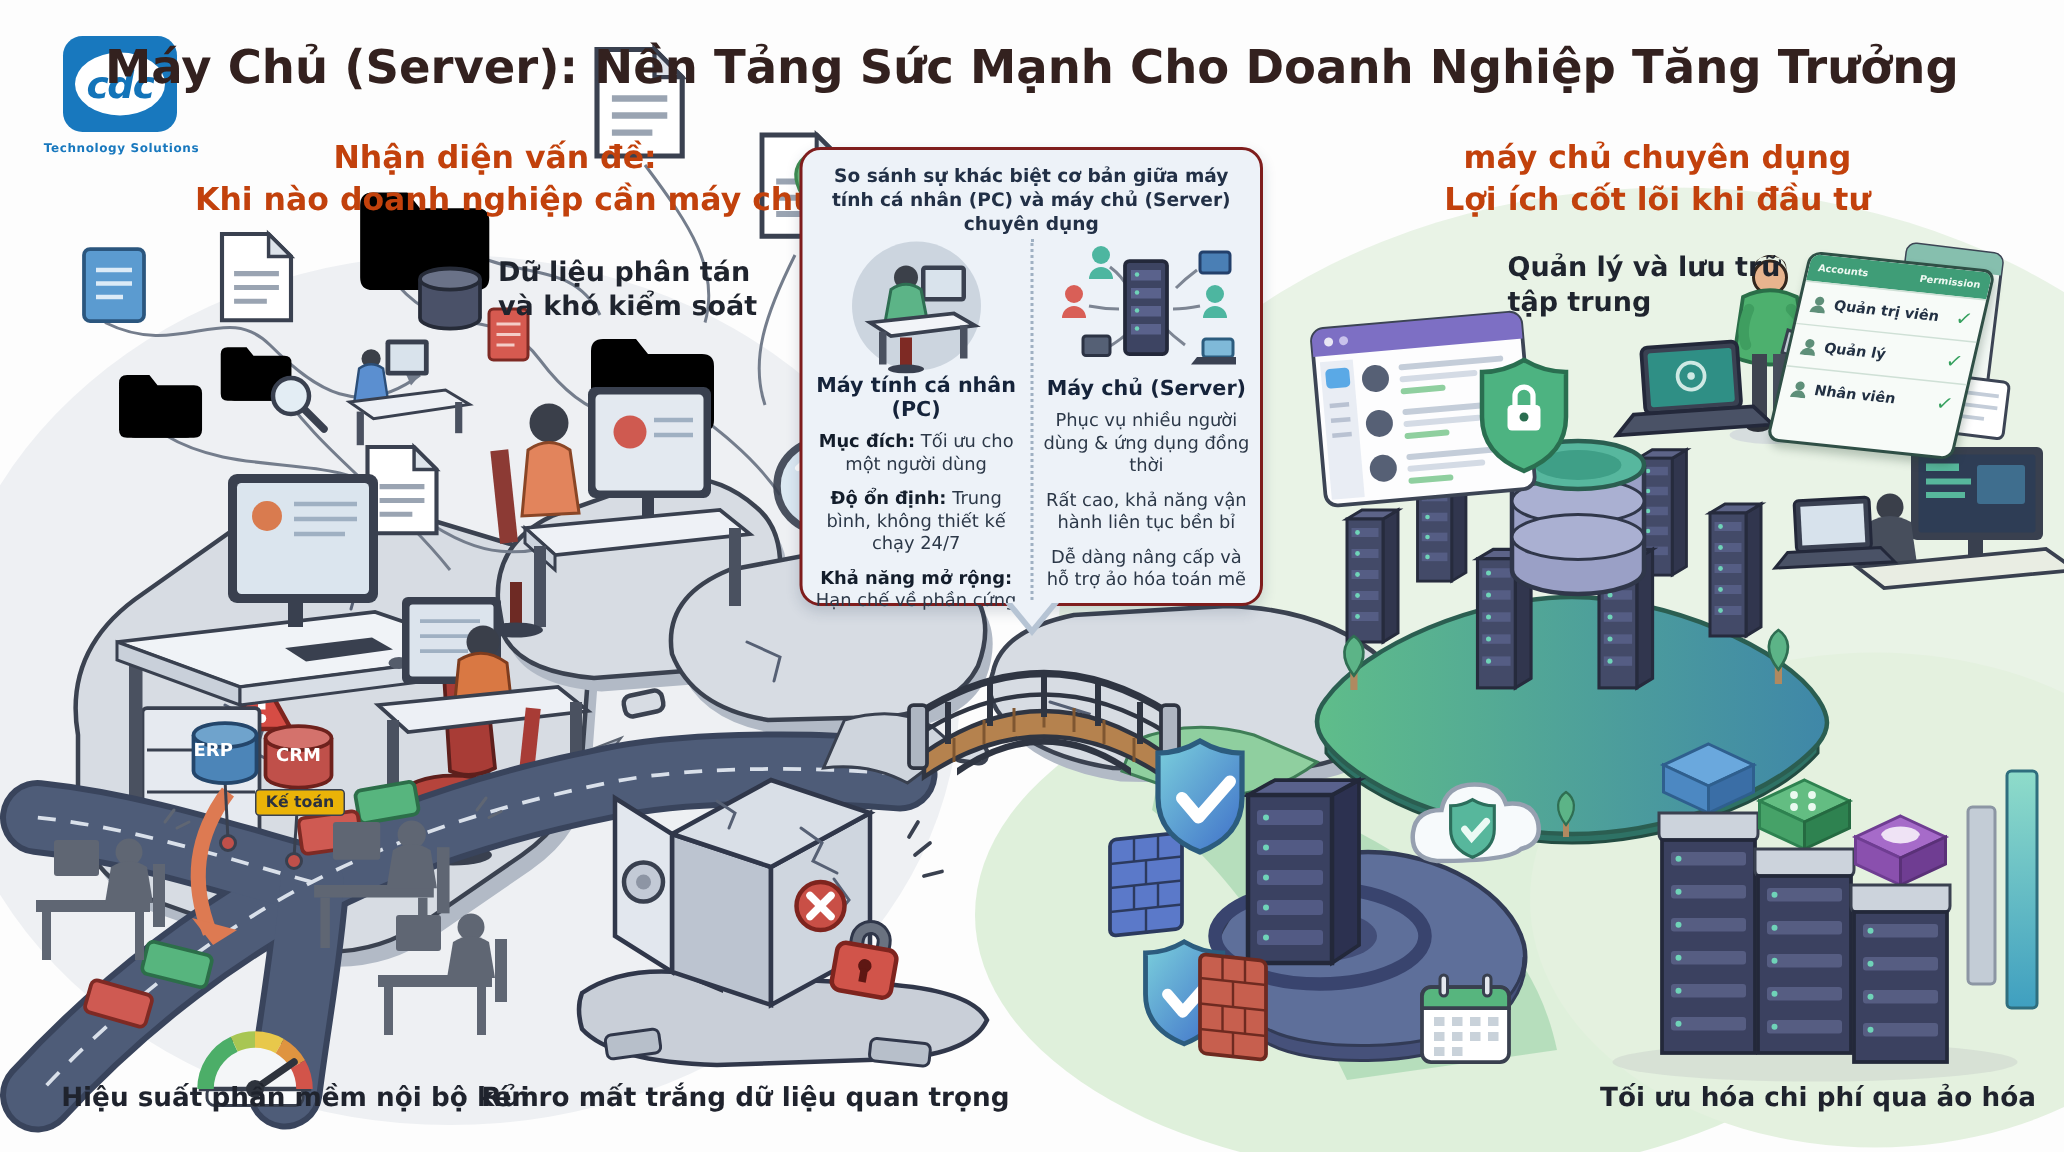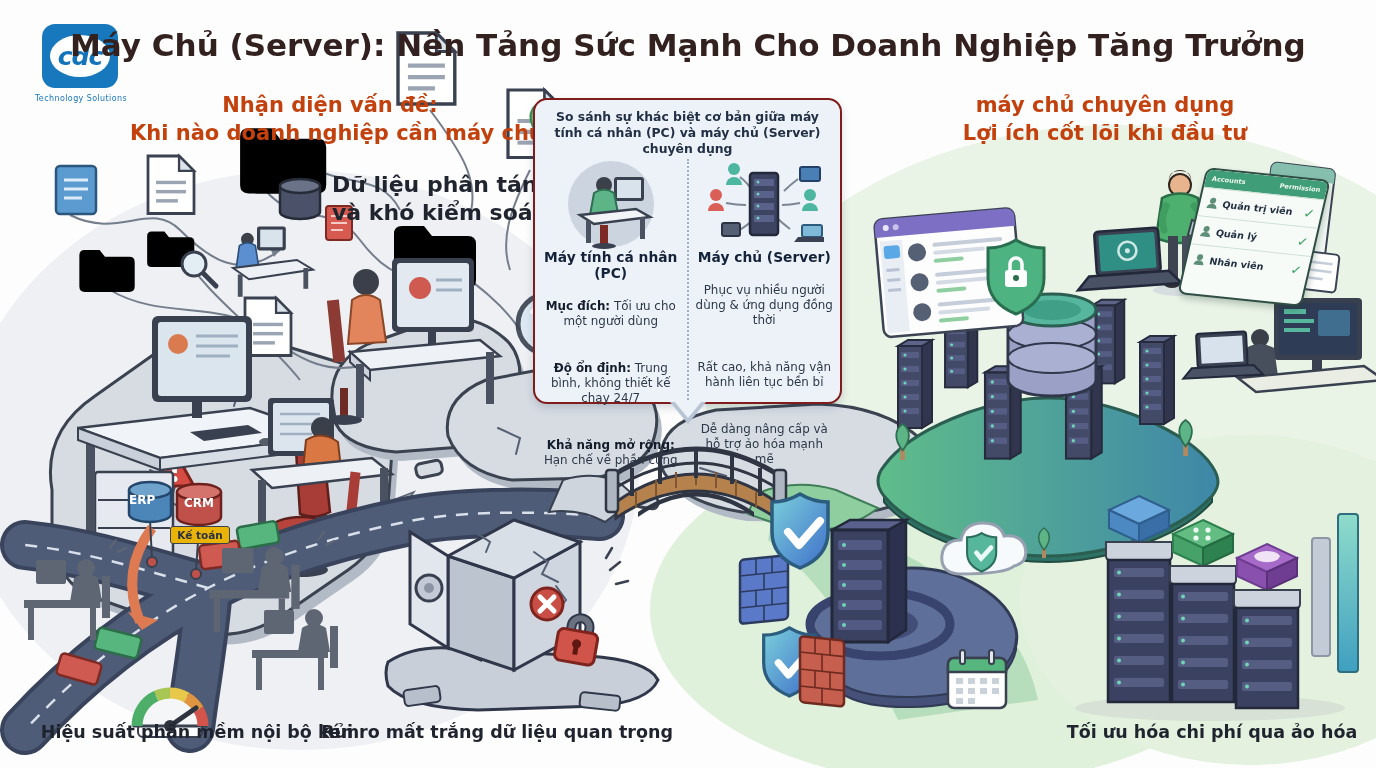--- a/index.html
+++ b/index.html
@@ -6,44 +6,44 @@
   .canvas{position:relative;width:1376px;height:768px;background:#fdfdfd;overflow:hidden;
           font-family:"DejaVu Sans","Liberation Sans",sans-serif;color:#20242e}
   .abs{position:absolute}
   svg.bg{position:absolute;left:0;top:0}
 
   
   .logo-box{left:42px;top:24px;width:76px;height:64px;background:#1878be;border-radius:13px;
             display:flex;align-items:center;justify-content:center}
   .logo-oval{width:60px;height:42px;background:#fff;border-radius:50%;display:flex;align-items:center;justify-content:center}
   .logo-txt{font-style:italic;font-weight:bold;font-size:25px;color:#1374b9;letter-spacing:-1px}
-  .logo-sub{left:26px;top:94px;width:110px;text-align:center;font-size:8px;font-weight:normal;color:#1878be;letter-spacing:.4px}
+  .logo-sub{left:26px;top:94px;width:110px;text-align:center;font-size:8px;font-weight:bold;color:#1878be;letter-spacing:.4px}
   .title{left:70px;right:40px;top:27px;text-align:left;font-size:31px;font-weight:bold;color:#33211f;white-space:nowrap}
 
   .sec-head{font-size:21px;font-weight:bold;line-height:1.32;text-align:center;color:#c2410c;white-space:nowrap}
   .head-left{left:130px;top:92px;width:400px}
   .head-right{left:905px;top:92px;width:400px}
-  .float-label{font-size:22px;font-weight:bold;line-height:1.25;color:#1f242e;white-space:nowrap}
+  .float-label{font-size:18px;font-weight:bold;line-height:1.25;color:#1f242e;white-space:nowrap}
   .label-scatter{left:332px;top:171px;width:200px}
   .label-central{left:1005px;top:168px;width:200px}
 
   
   .card{left:533px;top:98px;width:305px;height:302px;background:#edf2f8;border:2px solid #7f1d1d;
         border-radius:14px;box-shadow:0 4px 9px rgba(40,60,90,.18)}
   .card::before{content:"";position:absolute;left:50%;bottom:-22px;margin-left:-18px;
         border:18px solid transparent;border-bottom:none;border-top:22px solid #b6c4d4}
   .card::after{content:"";position:absolute;left:50%;bottom:-16px;margin-left:-14px;
         border:14px solid transparent;border-bottom:none;border-top:17px solid #edf2f8}
   .card-head{padding:9px 12px 2px;font-size:12.4px;font-weight:bold;color:#223046;text-align:center;line-height:1.3}
   .card-cols{display:flex;height:248px}
   .ccol{flex:1;text-align:center;padding:0 7px;display:flex;flex-direction:column}
   .ccol.pc{border-right:2px dotted #9fb0c2}
   .illo{height:92px;display:flex;align-items:center;justify-content:center}
   .col-title{font-size:13.8px;font-weight:bold;color:#15233a;margin:0 0 2px}
-  .crow{font-size:11.9px;color:#2c3848;line-height:1.26;margin:16px 0}
+  .crow{font-size:11.9px;color:#2c3848;line-height:1.26;margin:4px 0}
   .crow b{color:#131d2b}
 
   
   .perm-panel{left:1192px;top:172px;width:120px;height:126px;background:#f7fbf8;border:2px solid #2f4f46;
       border-radius:8px;transform:rotate(13deg) skewY(-7deg);box-shadow:2px 4px 6px rgba(30,60,45,.25);overflow:hidden}
   .perm-head{height:18px;background:#3f9d77;display:flex;justify-content:space-between;align-items:center;
       padding:0 6px;color:#eef8f1;font-size:6.5px;font-weight:bold}
   .perm-row{height:28px;border-top:1px solid #cfe0d6;display:flex;align-items:center;gap:4px;padding:0 6px}
   .perm-name{font-size:9.5px;font-weight:bold;color:#223043}
   .perm-check{margin-left:auto;color:#35a05e;font-size:13px;font-weight:bold}
@@ -764,20 +764,24 @@
 <div class="abs float-label label-scatter">
   <div>Dữ liệu phân tán</div>
   <div>và khó kiểm soát</div>
 </div>
 
 <div class="abs sec-head head-right">
   <div>máy chủ chuyên dụng</div>
   <div>Lợi ích cốt lõi khi đầu tư</div>
 </div>
 
+<div class="abs float-label label-central">
+  <div>Quản lý và lưu trữ</div>
+  <div>tập trung</div>
+</div>
 
 <div class="abs card">
   <div class="card-head">So sánh sự khác biệt cơ bản giữa máy tính cá nhân (PC) và máy chủ (Server) chuyên dụng</div>
   <div class="card-cols">
     <div class="ccol pc">
       <div class="illo">
         <svg width="94" height="90" viewBox="0 0 94 90">
           <circle cx="47" cy="45" r="43" fill="#ccd5df"></circle>
           <rect x="50" y="18" width="30" height="24" rx="3" fill="#39404f"></rect>
           <rect x="53" y="21" width="24" height="18" fill="#d9e3ec"></rect>
@@ -833,21 +837,21 @@
               </g>
           <rect x="96" y="8" width="20" height="14" rx="2" fill="#4a7fb5" stroke="#23406b" stroke-width="2"></rect>
           <rect x="98" y="66" width="20" height="12" rx="2" fill="#7fb9d8" stroke="#2c5c7e" stroke-width="2"></rect>
           <path d="M94,78 h28 l4,5 h-36 z" fill="#3a4152"></path>
           <rect x="18" y="64" width="18" height="13" rx="2" fill="#556075" stroke="#2c3344" stroke-width="2"></rect>
         </svg>
       </div>
       <div class="col-title">Máy chủ (Server)</div>
       <div class="crow">Phục vụ nhiều người dùng &amp; ứng dụng đồng thời</div>
       <div class="crow">Rất cao, khả năng vận hành liên tục bền bỉ</div>
-      <div class="crow">Dễ dàng nâng cấp và hỗ trợ ảo hóa mạnh mẽ</div>
+      <div class="crow">Dễ dàng nâng cấp và hỗ trợ ảo hóa toán mẽ</div>
     </div>
   </div>
 </div>
 
 <div class="abs perm-panel">
   <div class="perm-head">
     <span>Accounts</span>
     <span>Permission</span>
   </div>
   <div class="perm-row">

